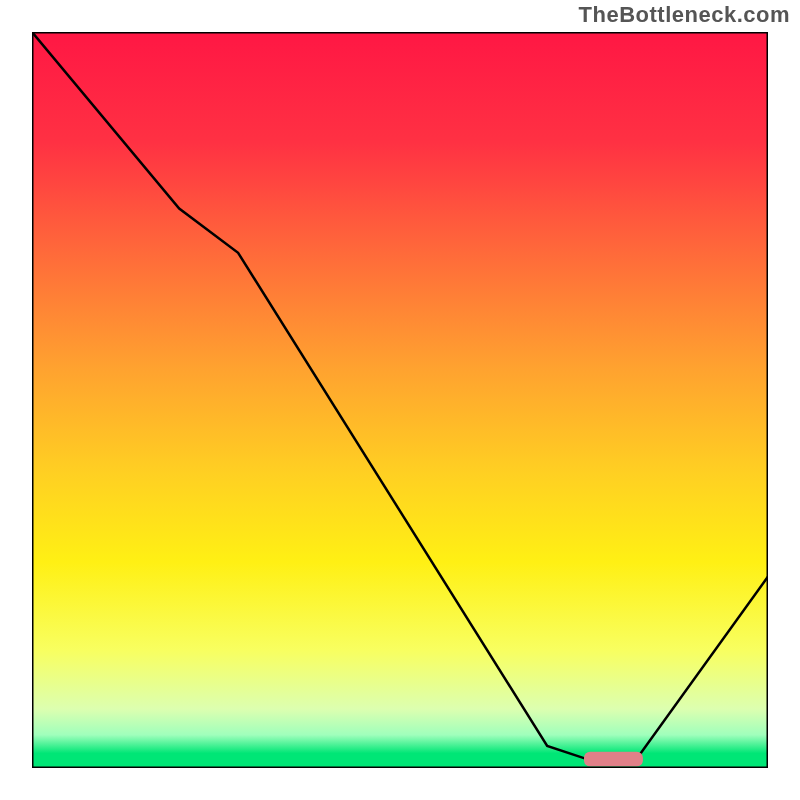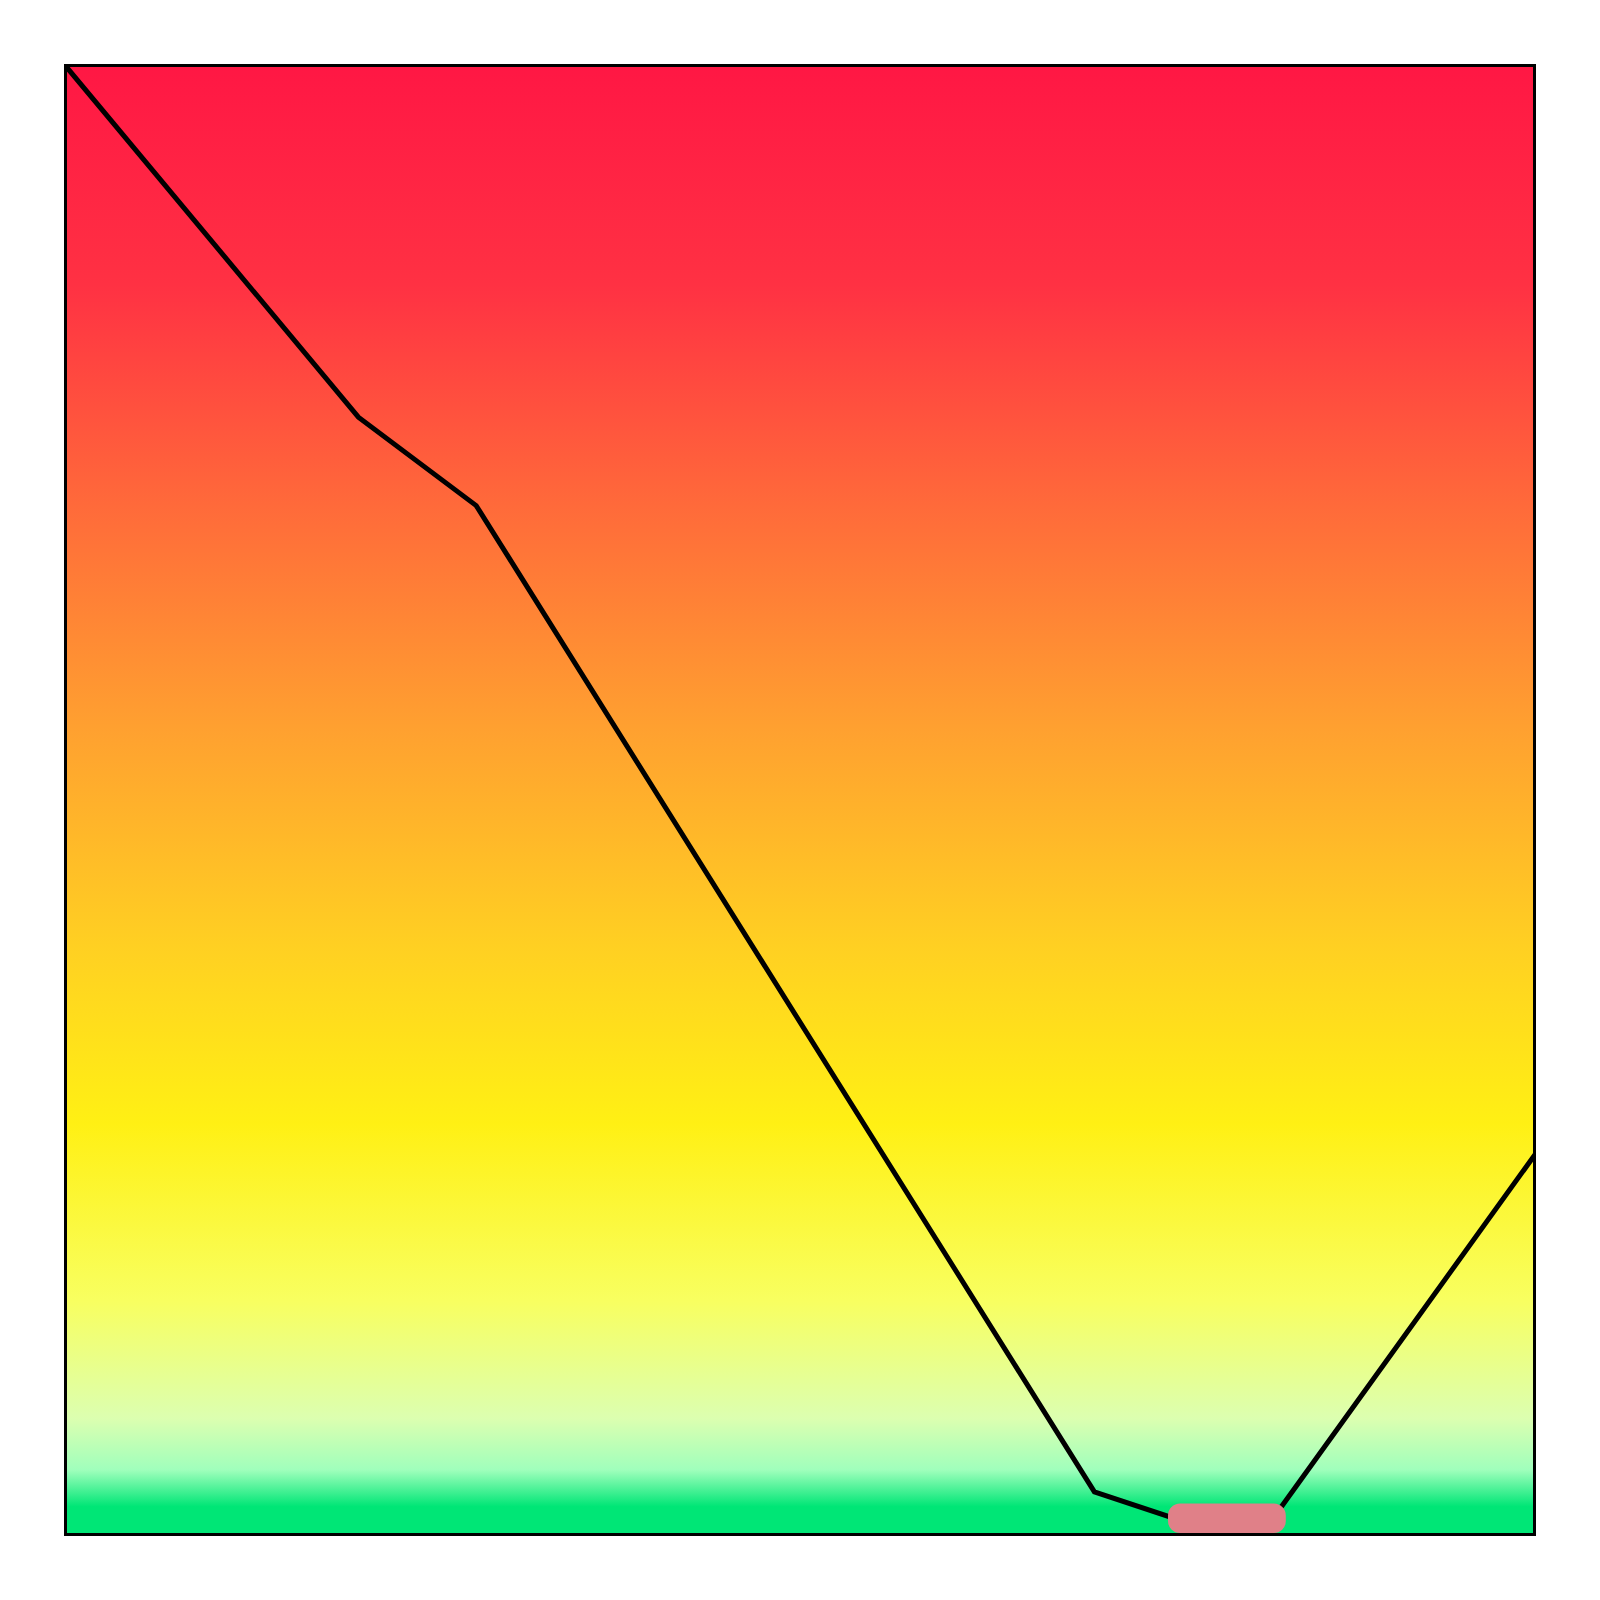--- a/index.html
+++ b/index.html
@@ -33,20 +33,21 @@
     height: 736px;
   }
   .plot svg {
     display: block;
   }
 </style>
 </head>
 <body>
 
 <div class="container">
+  <div class="watermark">TheBottleneck.com</div>
 
   <div class="plot">
     <svg id="chart-svg" width="736" height="736" viewBox="0 0 736 736">
       <defs>
         <linearGradient id="bg-grad" x1="0" y1="0" x2="0" y2="1">
             <stop offset="0%" stop-color="#ff1744"></stop>
             <stop offset="15%" stop-color="#ff3143"></stop>
             <stop offset="30%" stop-color="#ff6a3a"></stop>
             <stop offset="45%" stop-color="#ffa030"></stop>
             <stop offset="60%" stop-color="#ffd022"></stop>

